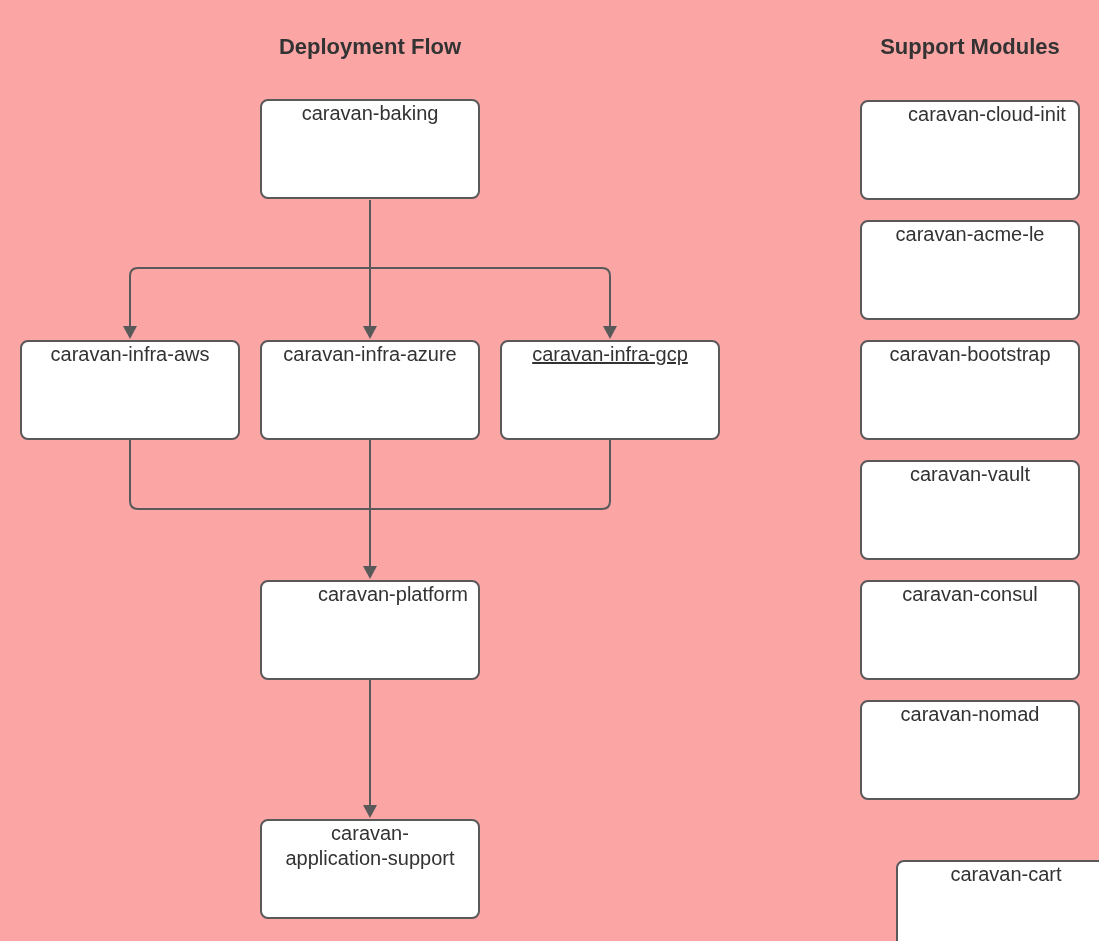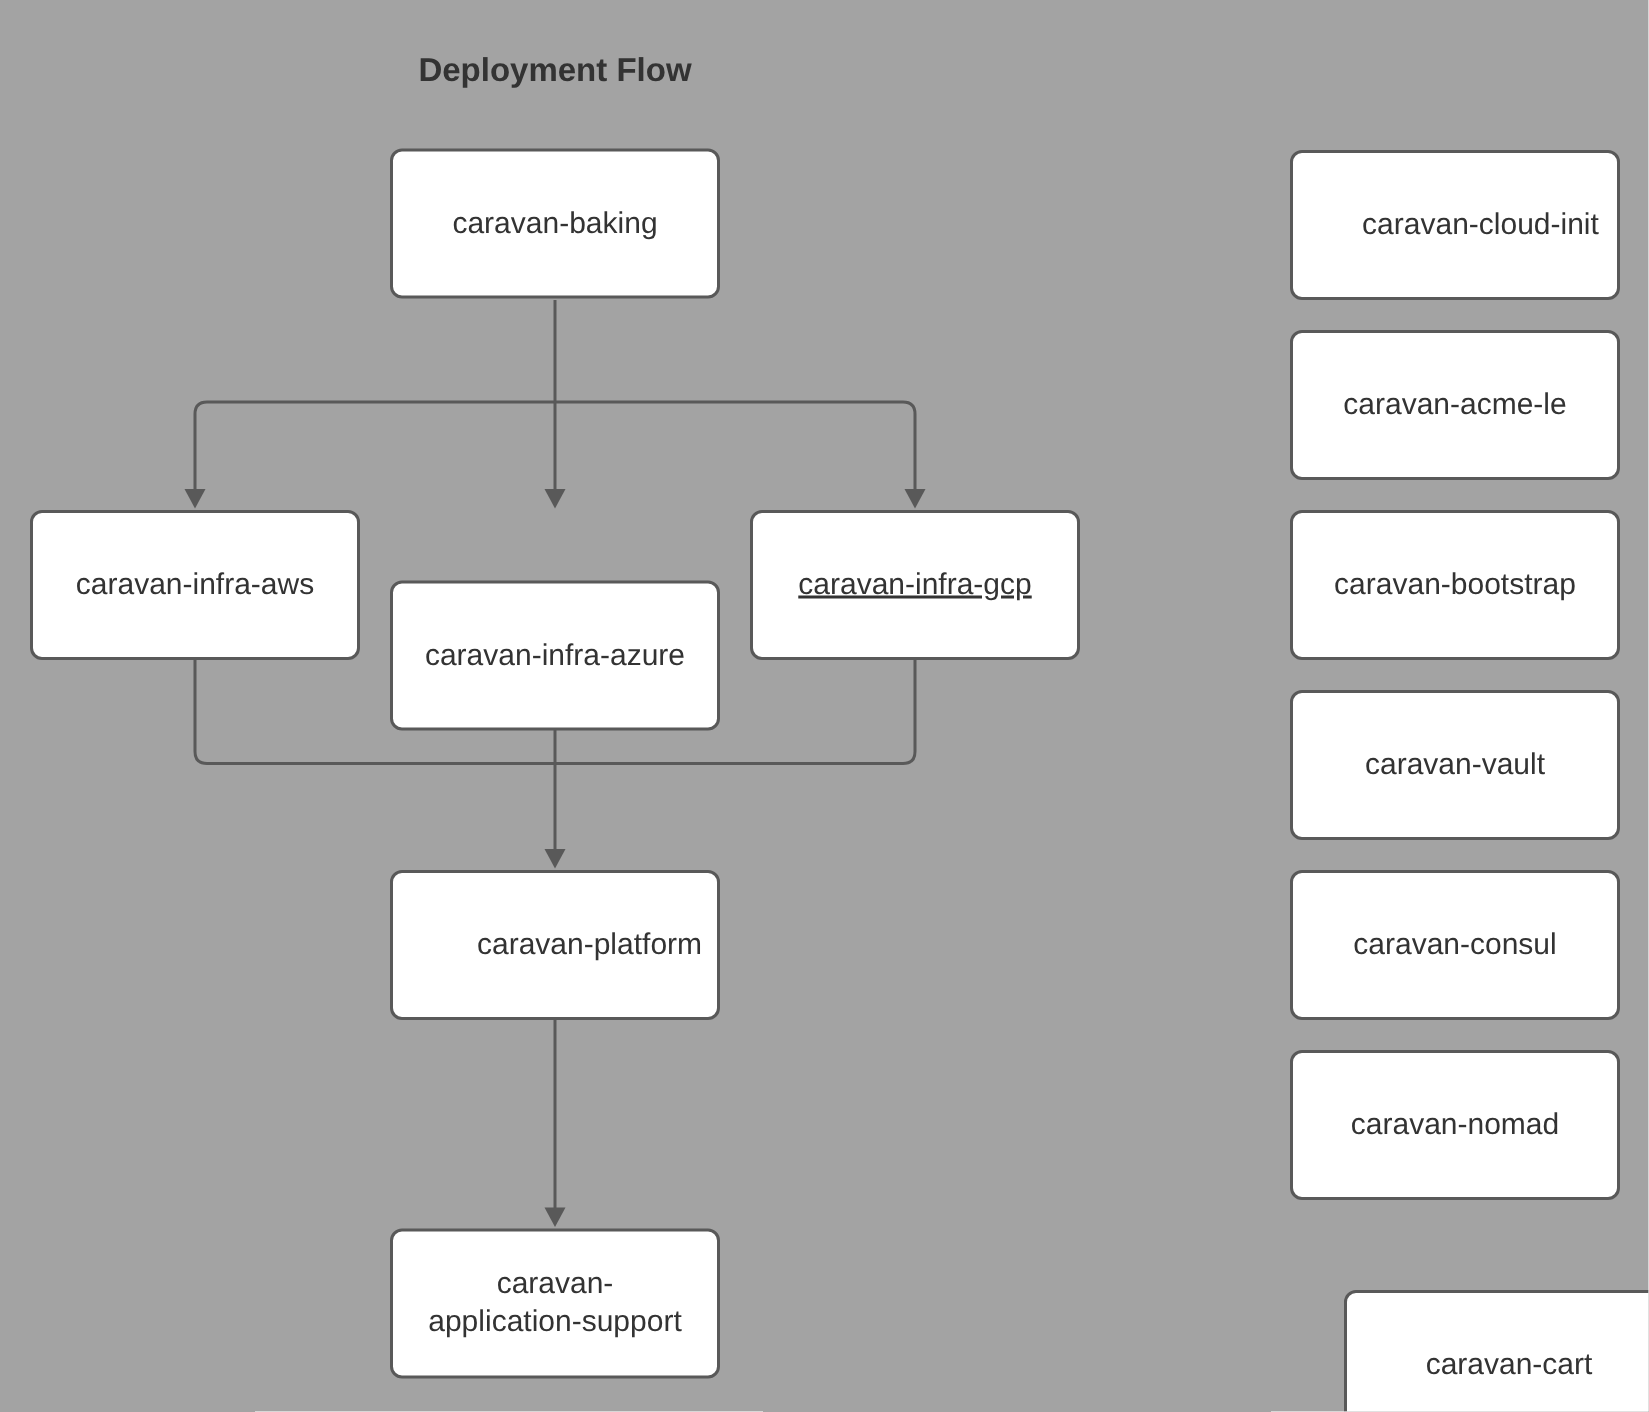--- a/index.html
+++ b/index.html
@@ -5,21 +5,21 @@
   html, body {
     margin: 0;
     padding: 0;
     background: #ffffff;
     font-family: "Liberation Sans", "DejaVu Sans", sans-serif;
   }
   .canvas {
     position: relative;
     width: 1099px;
     height: 941px;
-    background: #a3a3a3;
+    background: #fca5a5;
     overflow: hidden;
   }
   .col-title {
     position: absolute;
     top: 34px;
     font-size: 22px;
     font-weight: bold;
     color: #333333;
     text-align: center;
   }
@@ -28,33 +28,33 @@
 
   .node {
     position: absolute;
     width: 220px;
     height: 100px;
     box-sizing: border-box;
     background: #ffffff;
     border: 2px solid #595959;
     border-radius: 8px;
     display: flex;
-    align-items: center;
+    align-items: flex-start;
     justify-content: center;
     text-align: center;
     font-size: 20px;
     color: #333333;
     white-space: pre-line;
     line-height: 1.25;
   }
 
   
   #node-baking        { left: 260px; top:  99px; }
   #node-infra-aws     { left:  20px; top: 340px; }
-  #node-infra-azure   { left: 260px; top: 340px; margin-top: 47px; }
+  #node-infra-azure   { left: 260px; top: 340px; }
   #node-infra-gcp     { left: 500px; top: 340px; text-decoration: underline; }
   #node-platform      { left: 260px; top: 580px; padding-left: 46px; }
   #node-app-support   { left: 260px; top: 819px; }
 
   
   #node-cloud-init    { left: 860px; top: 100px; padding-left: 34px; }
   #node-acme-le       { left: 860px; top: 220px; }
   #node-bootstrap     { left: 860px; top: 340px; }
   #node-vault         { left: 860px; top: 460px; }
   #node-consul        { left: 860px; top: 580px; }
@@ -78,20 +78,21 @@
     stroke: none;
   }
 </style>
 </head>
 <body>
 
 <div class="canvas">
 
   <div class="col-title flow-title">Deployment Flow</div>
 
+  <div class="col-title support-title">Support Modules</div>
 
   <svg class="edge-layer" viewBox="0 0 1099 941" xmlns="http://www.w3.org/2000/svg">
 
     <path class="edge" d="M370,200 L370,268"></path>
 
     <path class="edge" d="M370,268 H138 Q130,268 130,276 L130,327"></path>
     <polygon class="arrowhead" points="123,326 137,326 130,339"></polygon>
 
     <path class="edge" d="M370,268 L370,327"></path>
     <polygon class="arrowhead" points="363,326 377,326 370,339"></polygon>

